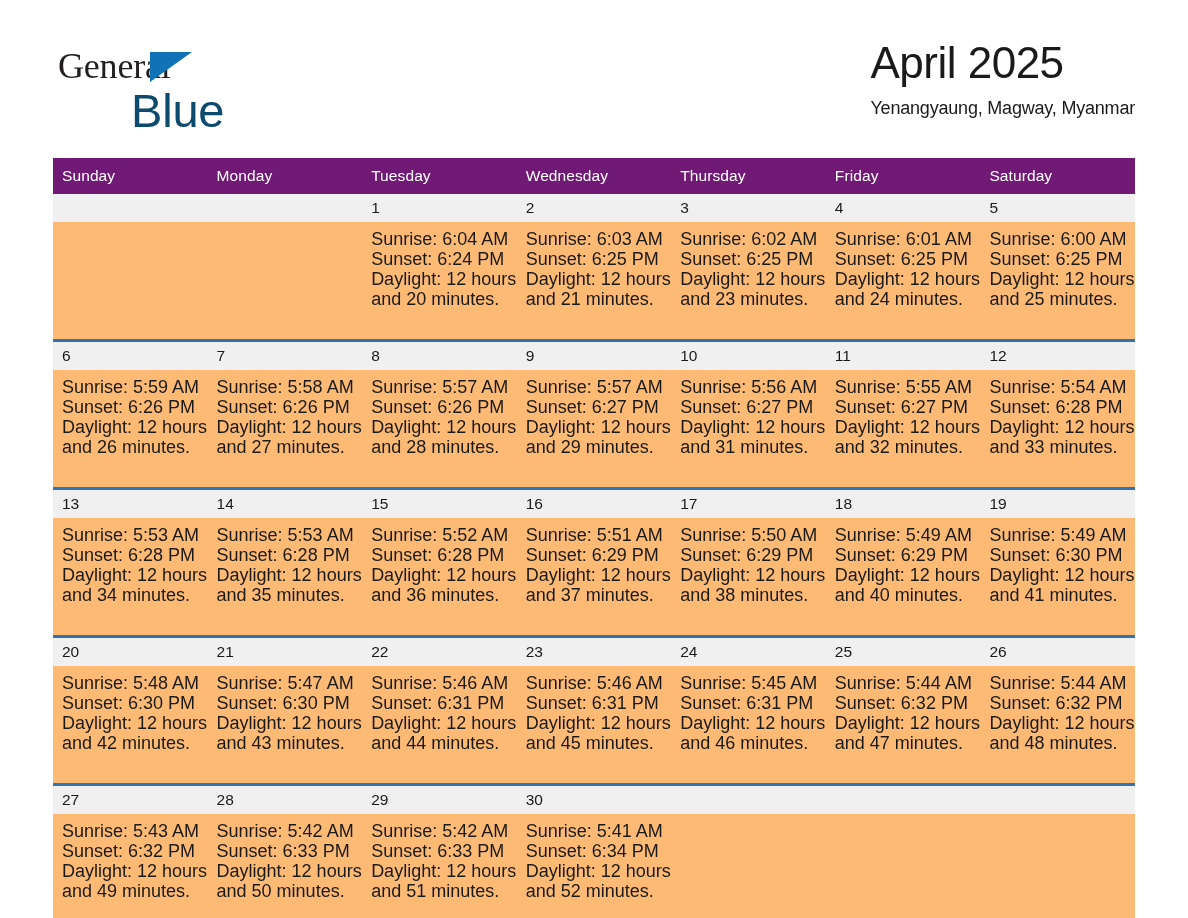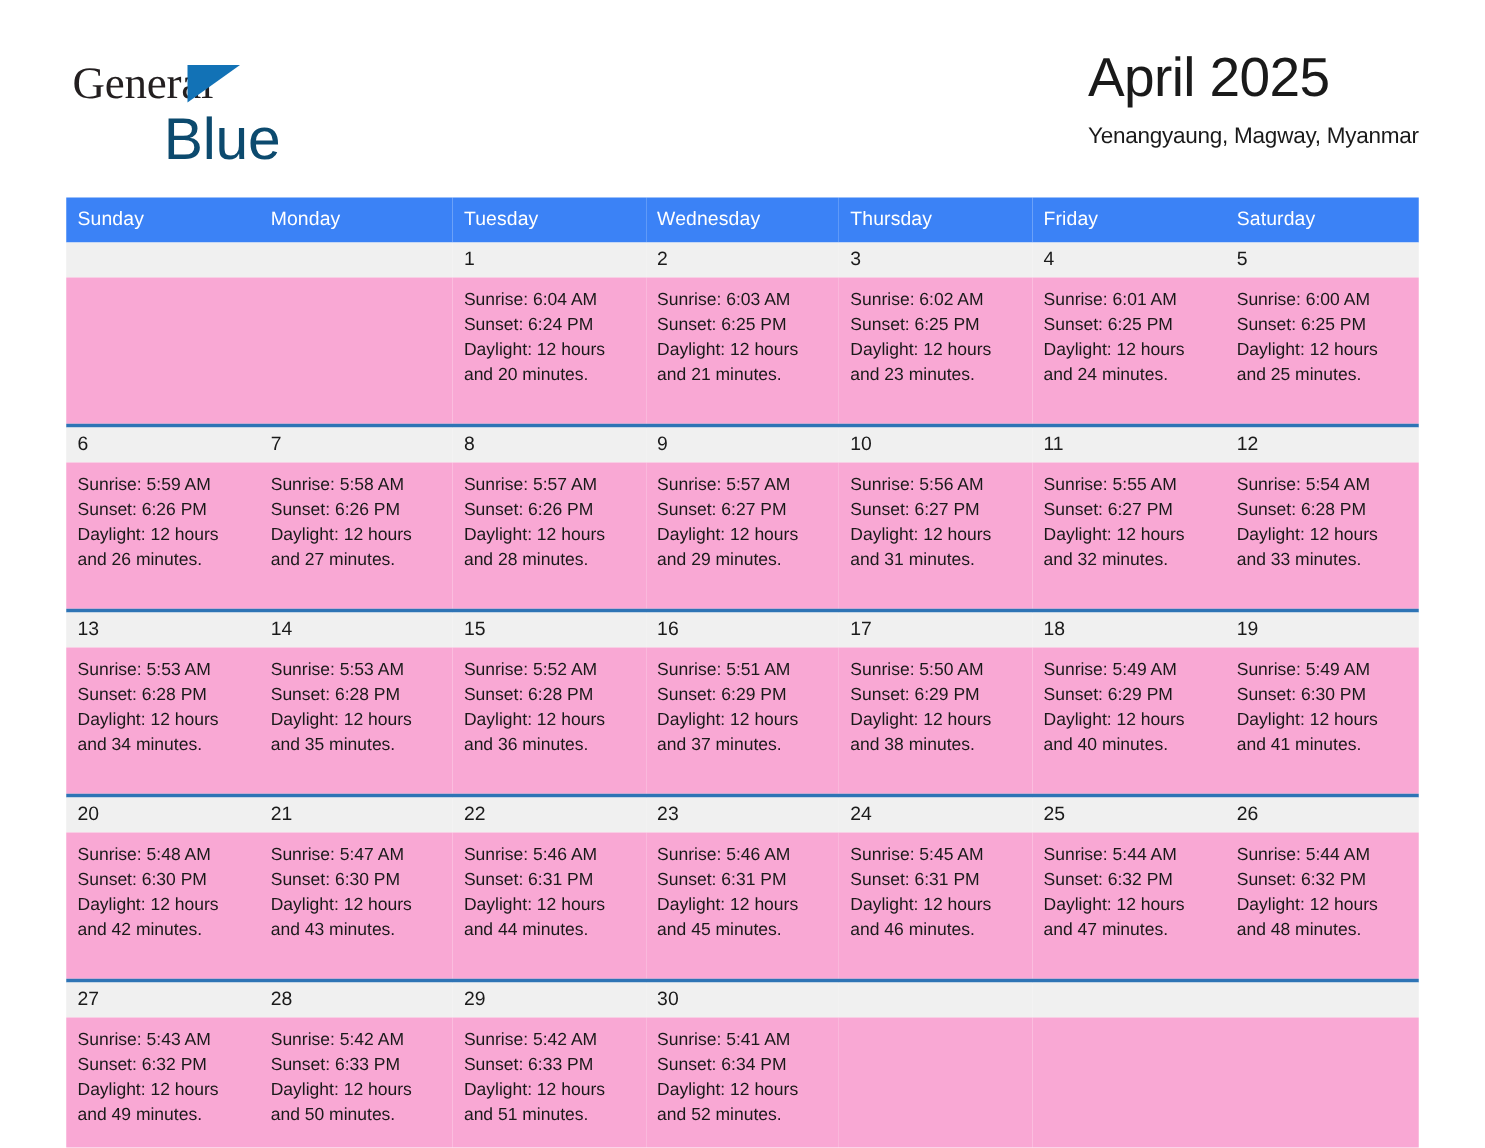--- a/index.html
+++ b/index.html
@@ -95,21 +95,21 @@
     position: absolute;
     left: 53px;
     top: 158px;
     width: 1082px;
     border-collapse: collapse;
     table-layout: fixed;
   }
   .calendar col { width: 154.57px; }
 
   .calendar thead th {
-    background: #3b82f6;
+    background: #701a75;
     color: #ffffff;
     font-size: 15.5px;
     font-weight: normal;
     text-align: left;
     padding: 9px 0 9px 9px;
     height: 17px;
     letter-spacing: 0.1px;
   }
 
   .week-sep td {
@@ -124,23 +124,23 @@
     background: #f0f0f0;
     padding: 5px 0 5px 9px;
     font-size: 15.5px;
     color: #1a1a1a;
     height: 18px;
     vertical-align: top;
     border: none;
   }
 
   .detail-row td {
-    background: #f9a8d4;
+    background: #fdba74;
     padding: 7px 9px 14px 9px;
-    font-size: 14px;
+    font-size: 18px;
     line-height: 20px;
     color: #1a1a1a;
     vertical-align: top;
     border: none;
     height: 96px;
   }
   .detail-row td .line { white-space: nowrap; }
   .detail-row td.empty { color: transparent; }
 </style>
 </head>

